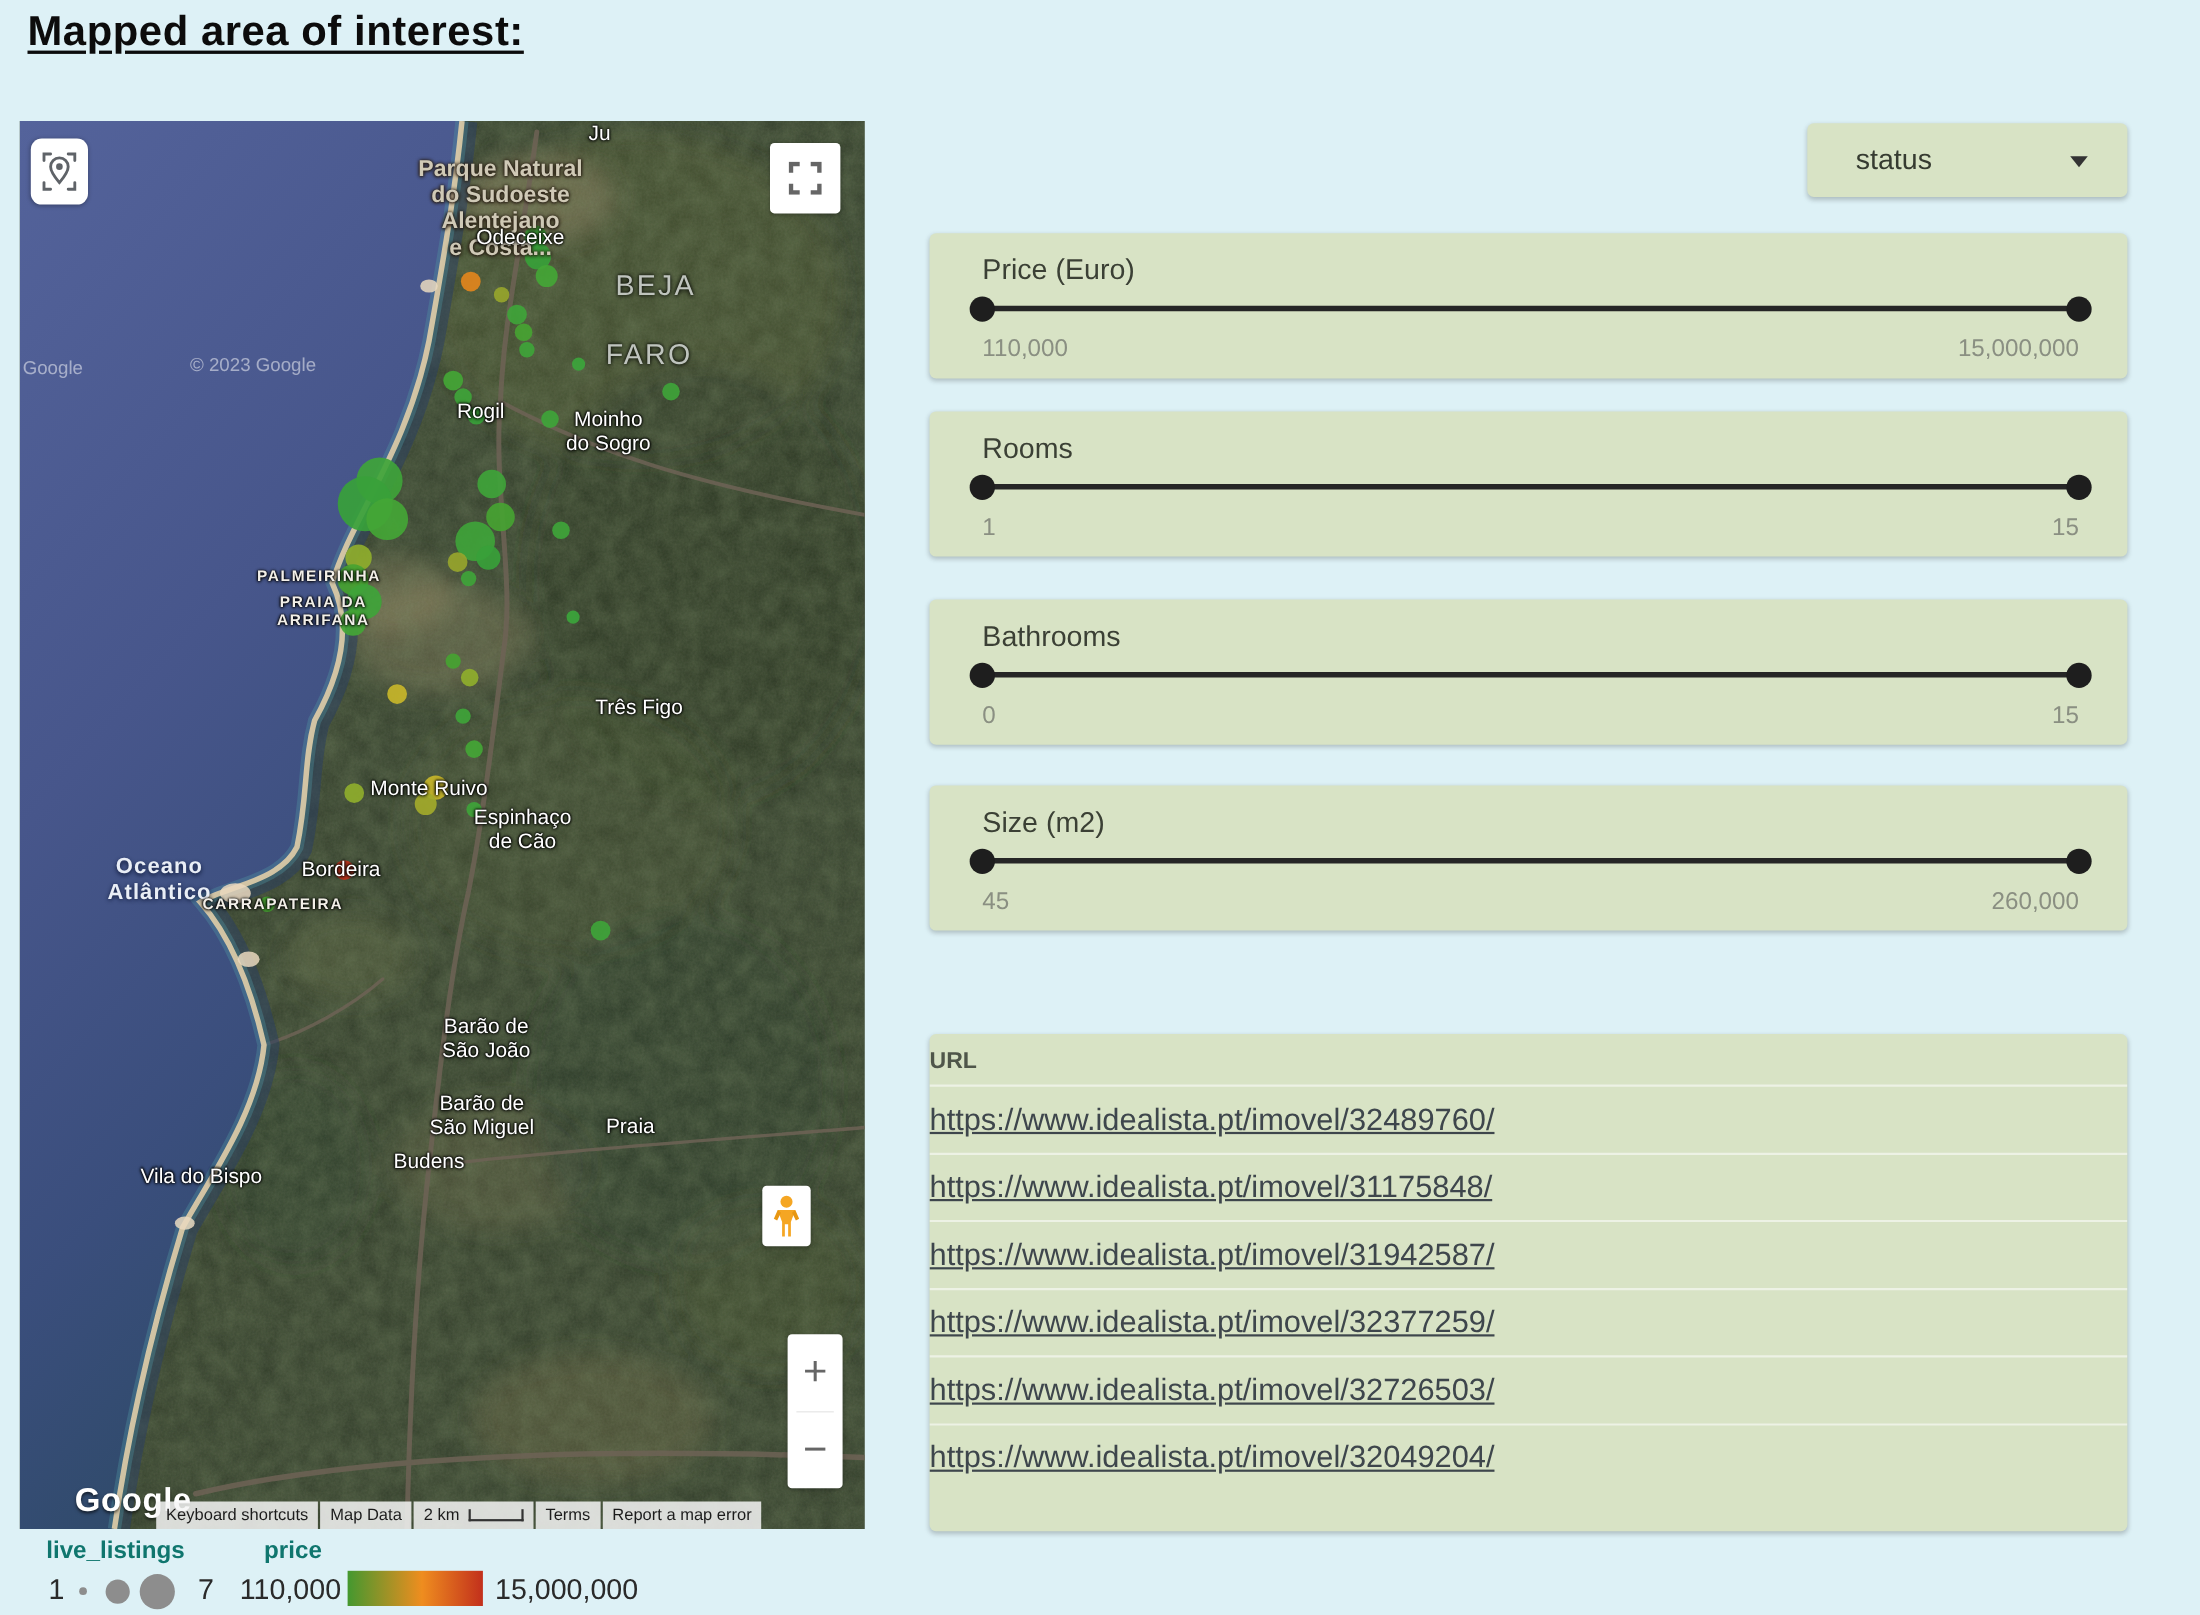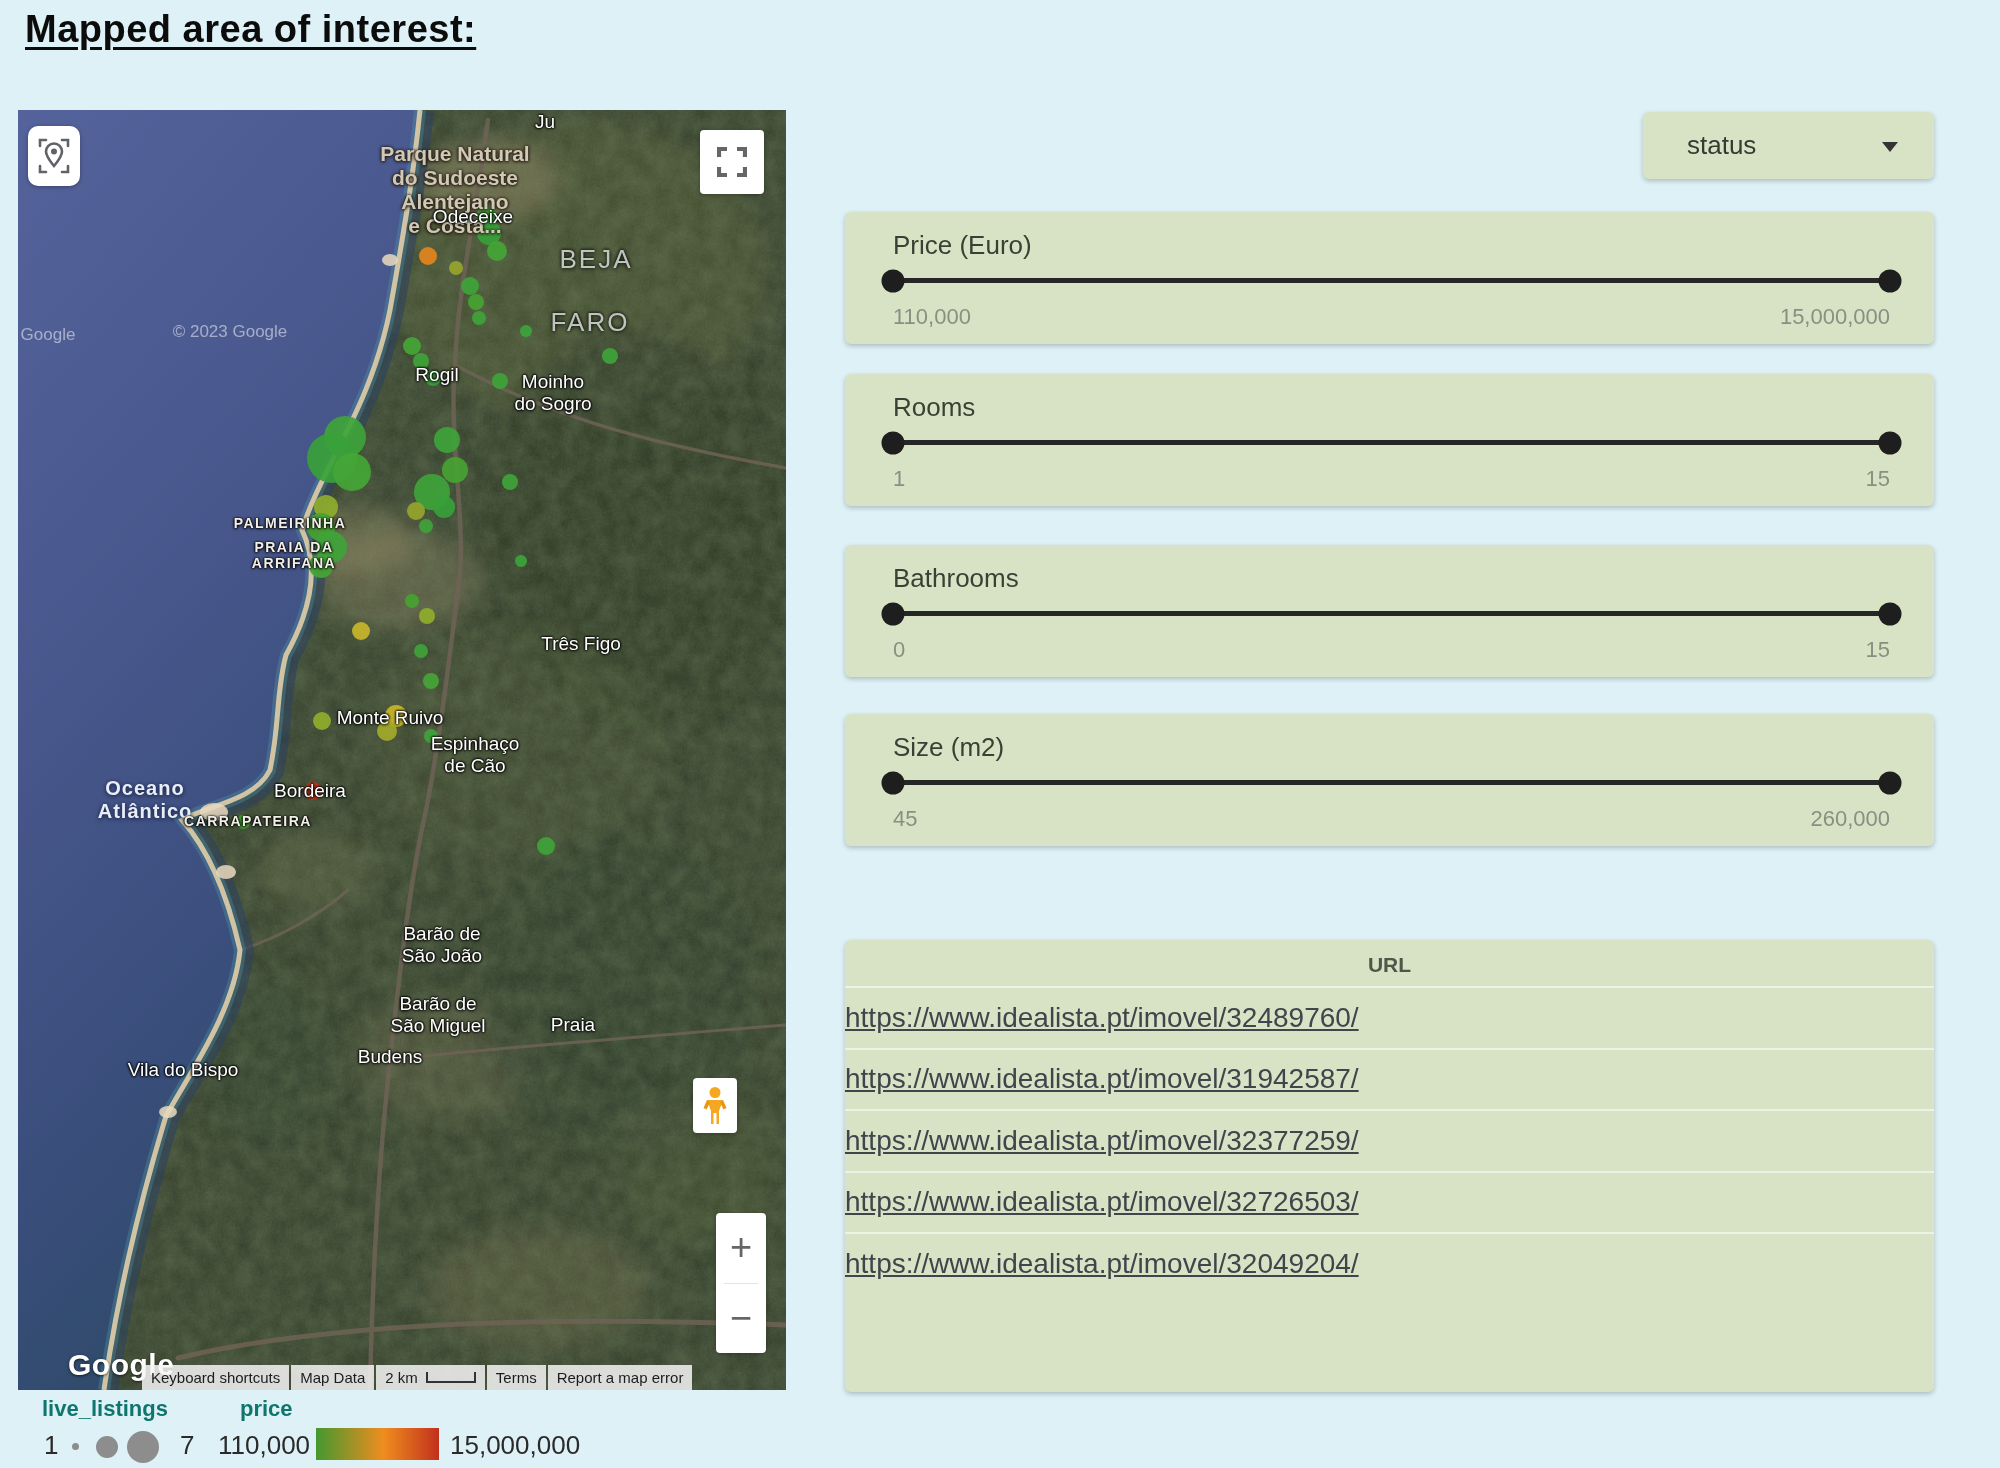--- a/index.html
+++ b/index.html
@@ -105,21 +105,21 @@
     background:#1e1e1e;transform:translate(-50%,-50%);cursor:grab;
   }
   .handle-min{left:0}
   .handle-max{left:100%}
   .slider-min,.slider-max{position:absolute;top:92px;font-size:22px;color:#8a8f82}
   .slider-min{left:48px}
   .slider-max{right:44px}
   
   #url-table{top:940px;height:452px;overflow:hidden}
   #url-header{
-    height:46px;line-height:50px;text-align:center;
+    height:46px;line-height:50px;
     font-weight:bold;font-size:21px;color:#4f564a;
   }
   .url-row{
     height:59.5px;border-top:2px solid rgba(255,255,255,.55);
     display:flex;align-items:center;
   }
   .url-row a{font-size:28px;color:#3e464c;text-decoration:underline;cursor:pointer}
   
   #legend{position:absolute;left:0;top:1392px;width:700px;height:76px}
   .legend-title{position:absolute;top:4px;font-size:22px;font-weight:bold;color:#0f766e}
@@ -365,20 +365,23 @@
     </section>
   </div>
 
 <div id="url-table" class="card">
   <div id="url-header">URL</div>
   <div id="url-rows">
       <div class="url-row">
         <a>https://www.idealista.pt/imovel/32489760/</a>
       </div>
       <div class="url-row">
+        <a>https://www.idealista.pt/imovel/31175848/</a>
+      </div>
+      <div class="url-row">
         <a>https://www.idealista.pt/imovel/31942587/</a>
       </div>
       <div class="url-row">
         <a>https://www.idealista.pt/imovel/32377259/</a>
       </div>
       <div class="url-row">
         <a>https://www.idealista.pt/imovel/32726503/</a>
       </div>
       <div class="url-row">
         <a>https://www.idealista.pt/imovel/32049204/</a>

